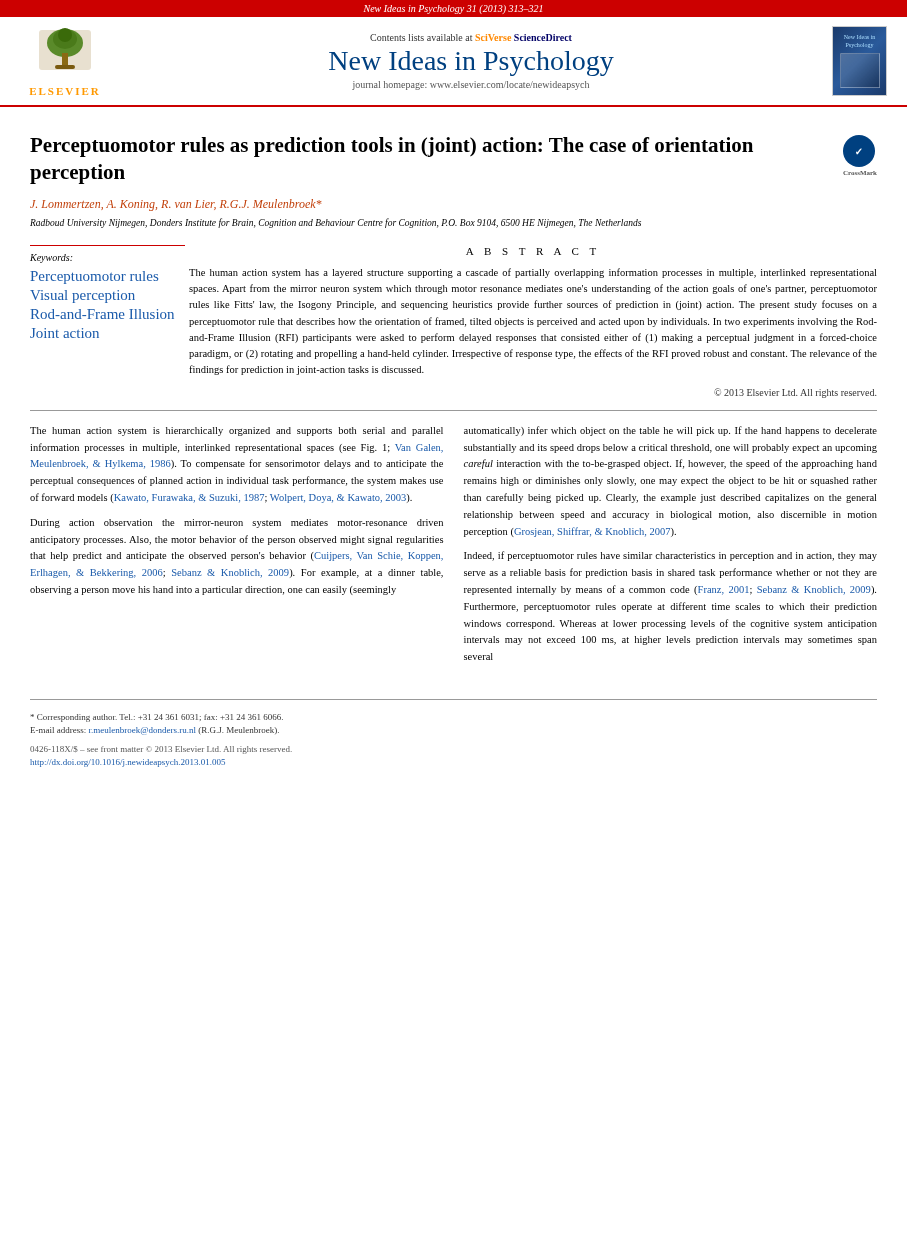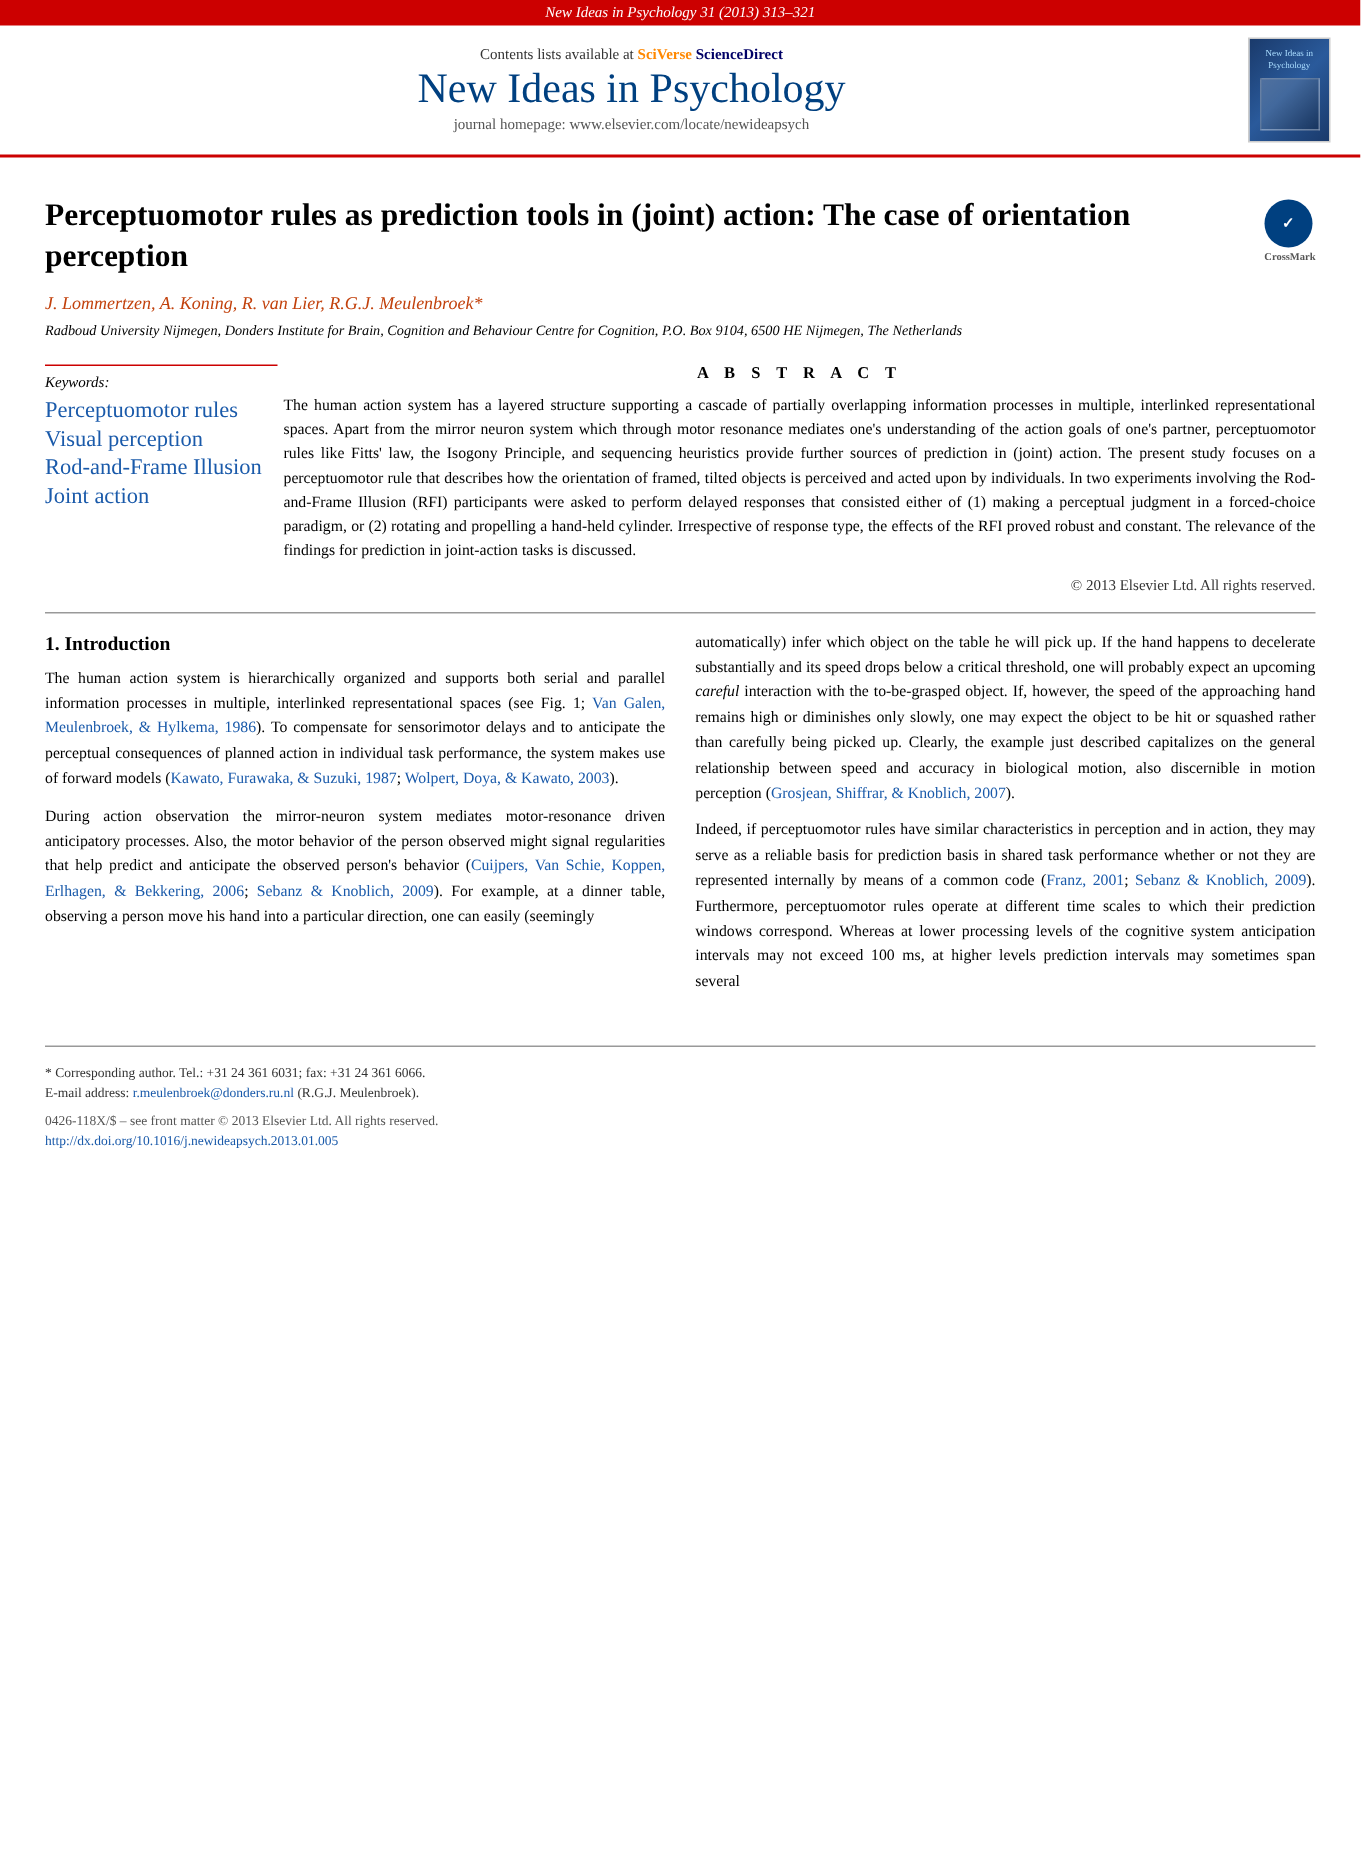--- a/index.html
+++ b/index.html
@@ -144,21 +144,21 @@
     }
     .keyword-item {
       font-size: 15px;
       color: #1a5aaa;
       margin-bottom: 2px;
     }
     .abstract-title {
       font-size: 11px;
       letter-spacing: 4px;
       text-align: center;
-      font-weight: bold;
+      font-weight: normal;
       margin-bottom: 8px;
       color: #000;
     }
     .abstract-text {
       font-size: 10.5px;
       line-height: 1.55;
       text-align: justify;
       color: #000;
     }
     .copyright-line {
@@ -224,20 +224,32 @@
   </style>
 </head>
 <body>
 
 <div class="top-bar">
   <span>New Ideas in Psychology 31 (2013) 313–321</span>
 </div>
 
 <div class="journal-header">
 
+  <div class="elsevier-logo">
+    <svg class="tree-svg" width="72" height="58" viewBox="0 0 72 58">
+
+      <rect x="10" y="5" width="52" height="40" rx="3" fill="#e8e0d0"></rect>
+      <ellipse cx="36" cy="18" rx="18" ry="14" fill="#5a8a2a"></ellipse>
+      <ellipse cx="36" cy="14" rx="12" ry="10" fill="#4a7a1a"></ellipse>
+      <ellipse cx="36" cy="10" rx="7" ry="7" fill="#3a6a0a"></ellipse>
+      <rect x="33" y="28" width="6" height="14" fill="#8B6914"></rect>
+      <rect x="26" y="40" width="20" height="4" rx="2" fill="#7a5a10"></rect>
+    </svg>
+    <div class="elsevier-text">ELSEVIER</div>
+  </div>
 
   <div class="journal-center">
     <div class="sciverse-link">
       <span>Contents lists available at</span>
       <span class="sv">SciVerse</span>
       <span> </span>
       <span class="sd">ScienceDirect</span>
     </div>
     <div class="journal-title">New Ideas in Psychology</div>
     <div class="journal-homepage">journal homepage: www.elsevier.com/locate/newideapsych</div>
@@ -283,25 +295,20 @@
       <div class="abstract-text">The human action system has a layered structure supporting a cascade of partially overlapping information processes in multiple, interlinked representational spaces. Apart from the mirror neuron system which through motor resonance mediates one's understanding of the action goals of one's partner, perceptuomotor rules like Fitts' law, the Isogony Principle, and sequencing heuristics provide further sources of prediction in (joint) action. The present study focuses on a perceptuomotor rule that describes how the orientation of framed, tilted objects is perceived and acted upon by individuals. In two experiments involving the Rod-and-Frame Illusion (RFI) participants were asked to perform delayed responses that consisted either of (1) making a perceptual judgment in a forced-choice paradigm, or (2) rotating and propelling a hand-held cylinder. Irrespective of response type, the effects of the RFI proved robust and constant. The relevance of the findings for prediction in joint-action tasks is discussed.</div>
       <div class="copyright-line">© 2013 Elsevier Ltd. All rights reserved.</div>
     </div>
   </div>
 
   <hr class="divider">
 
   <div class="main-content">
 
     <div class="main-left">
-      <div class="section-title">
-        <span>1.</span>
-        <span> </span>
-        <span>Introduction</span>
-      </div>
       <div class="body-text">
         The human action system is hierarchically organized and supports both serial and parallel information processes in multiple, interlinked representational spaces (see Fig. 1;
         <a class="link-blue">Van Galen, Meulenbroek, &amp; Hylkema, 1986</a>). To compensate for sensorimotor delays and to anticipate the perceptual consequences of planned action in individual task performance, the system makes use of forward models (<a class="link-blue">Kawato, Furawaka, &amp; Suzuki, 1987</a>; <a class="link-blue">Wolpert, Doya, &amp; Kawato, 2003</a>).
       </div>
       <div class="body-text">
         During action observation the mirror-neuron system mediates motor-resonance driven anticipatory processes. Also, the motor behavior of the person observed might signal regularities that help predict and anticipate the observed person's behavior (<a class="link-blue">Cuijpers, Van Schie, Koppen, Erlhagen, &amp; Bekkering, 2006</a>; <a class="link-blue">Sebanz &amp; Knoblich, 2009</a>). For example, at a dinner table, observing a person move his hand into a particular direction, one can easily (seemingly
       </div>
     </div>
 
     <div class="main-right">

